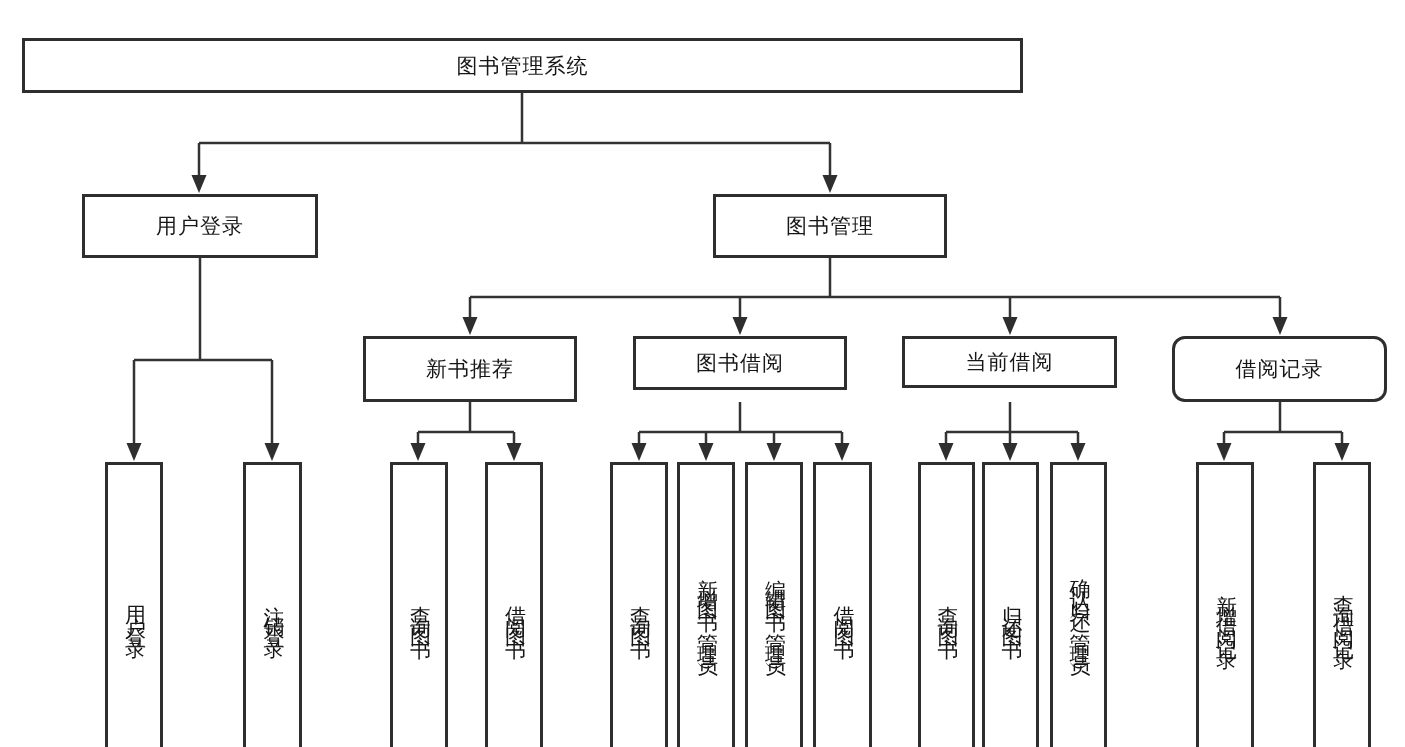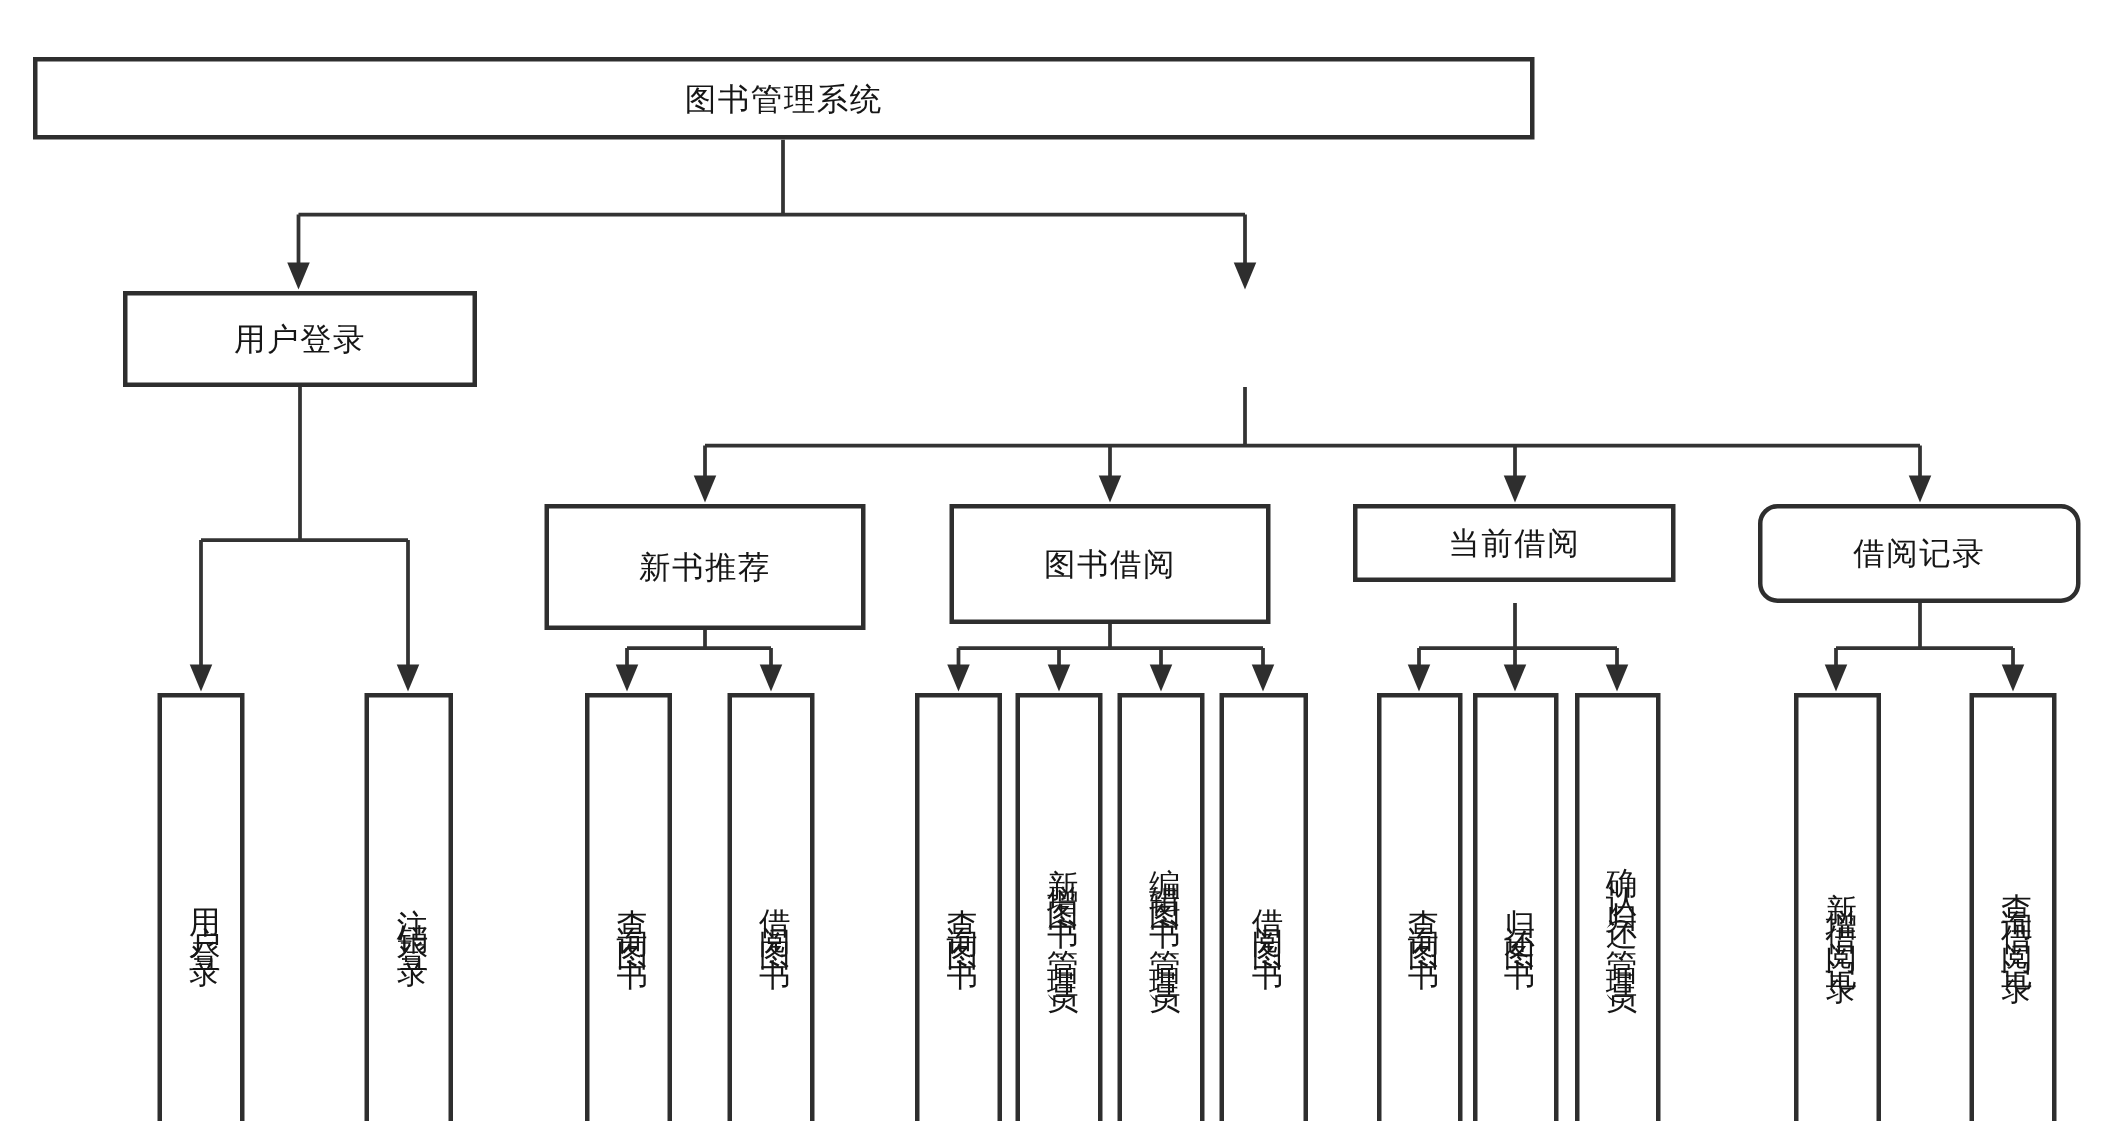--- a/index.html
+++ b/index.html
@@ -104,25 +104,28 @@
     </g>
   </svg>
 
   <div class="box h" style="left:22px; top:13px; width:1001px; height:55px;">
     <span>图书管理系统</span>
   </div>
 
   <div class="box h" style="left:82px; top:169px; width:236px; height:64px;">
     <span>用户登录</span>
   </div>
+  <div class="box h" style="left:713px; top:169px; width:234px; height:64px;">
+    <span>图书管理</span>
+  </div>
 
-  <div class="box h" style="left:363px; top:311px; width:214px; height:84px;">
+  <div class="box h" style="left:363px; top:311px; width:214px; height:66px;">
     <span>新书推荐</span>
   </div>
-  <div class="box h" style="left:633px; top:311px; width:214px; height:80px;">
+  <div class="box h" style="left:633px; top:311px; width:214px; height:54px;">
     <span>图书借阅</span>
   </div>
   <div class="box h" style="left:902px; top:311px; width:215px; height:52px;">
     <span>当前借阅</span>
   </div>
   <div class="box h" style="left:1172px; top:311px; width:215px; height:66px;border-radius:13px;">
     <span>借阅记录</span>
   </div>
 
   <div class="box v" style="left:105px; top:437px; width:58px; height:298px;">

